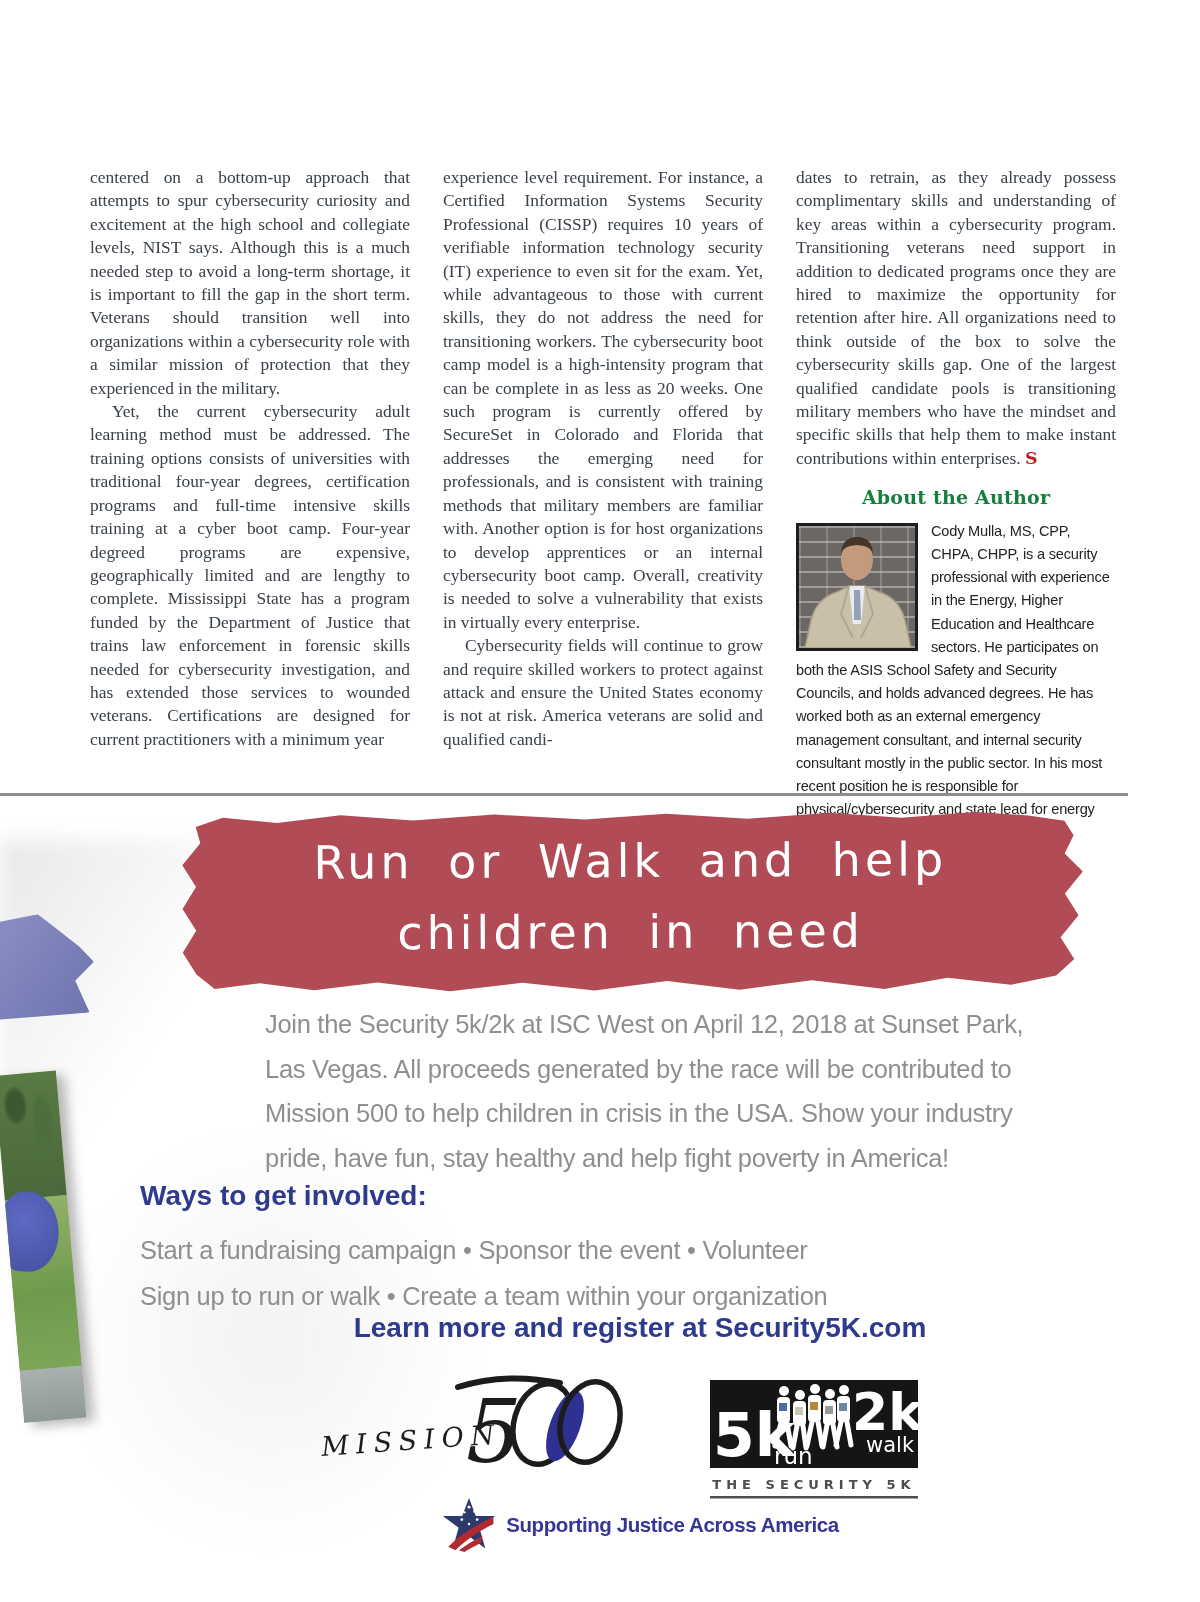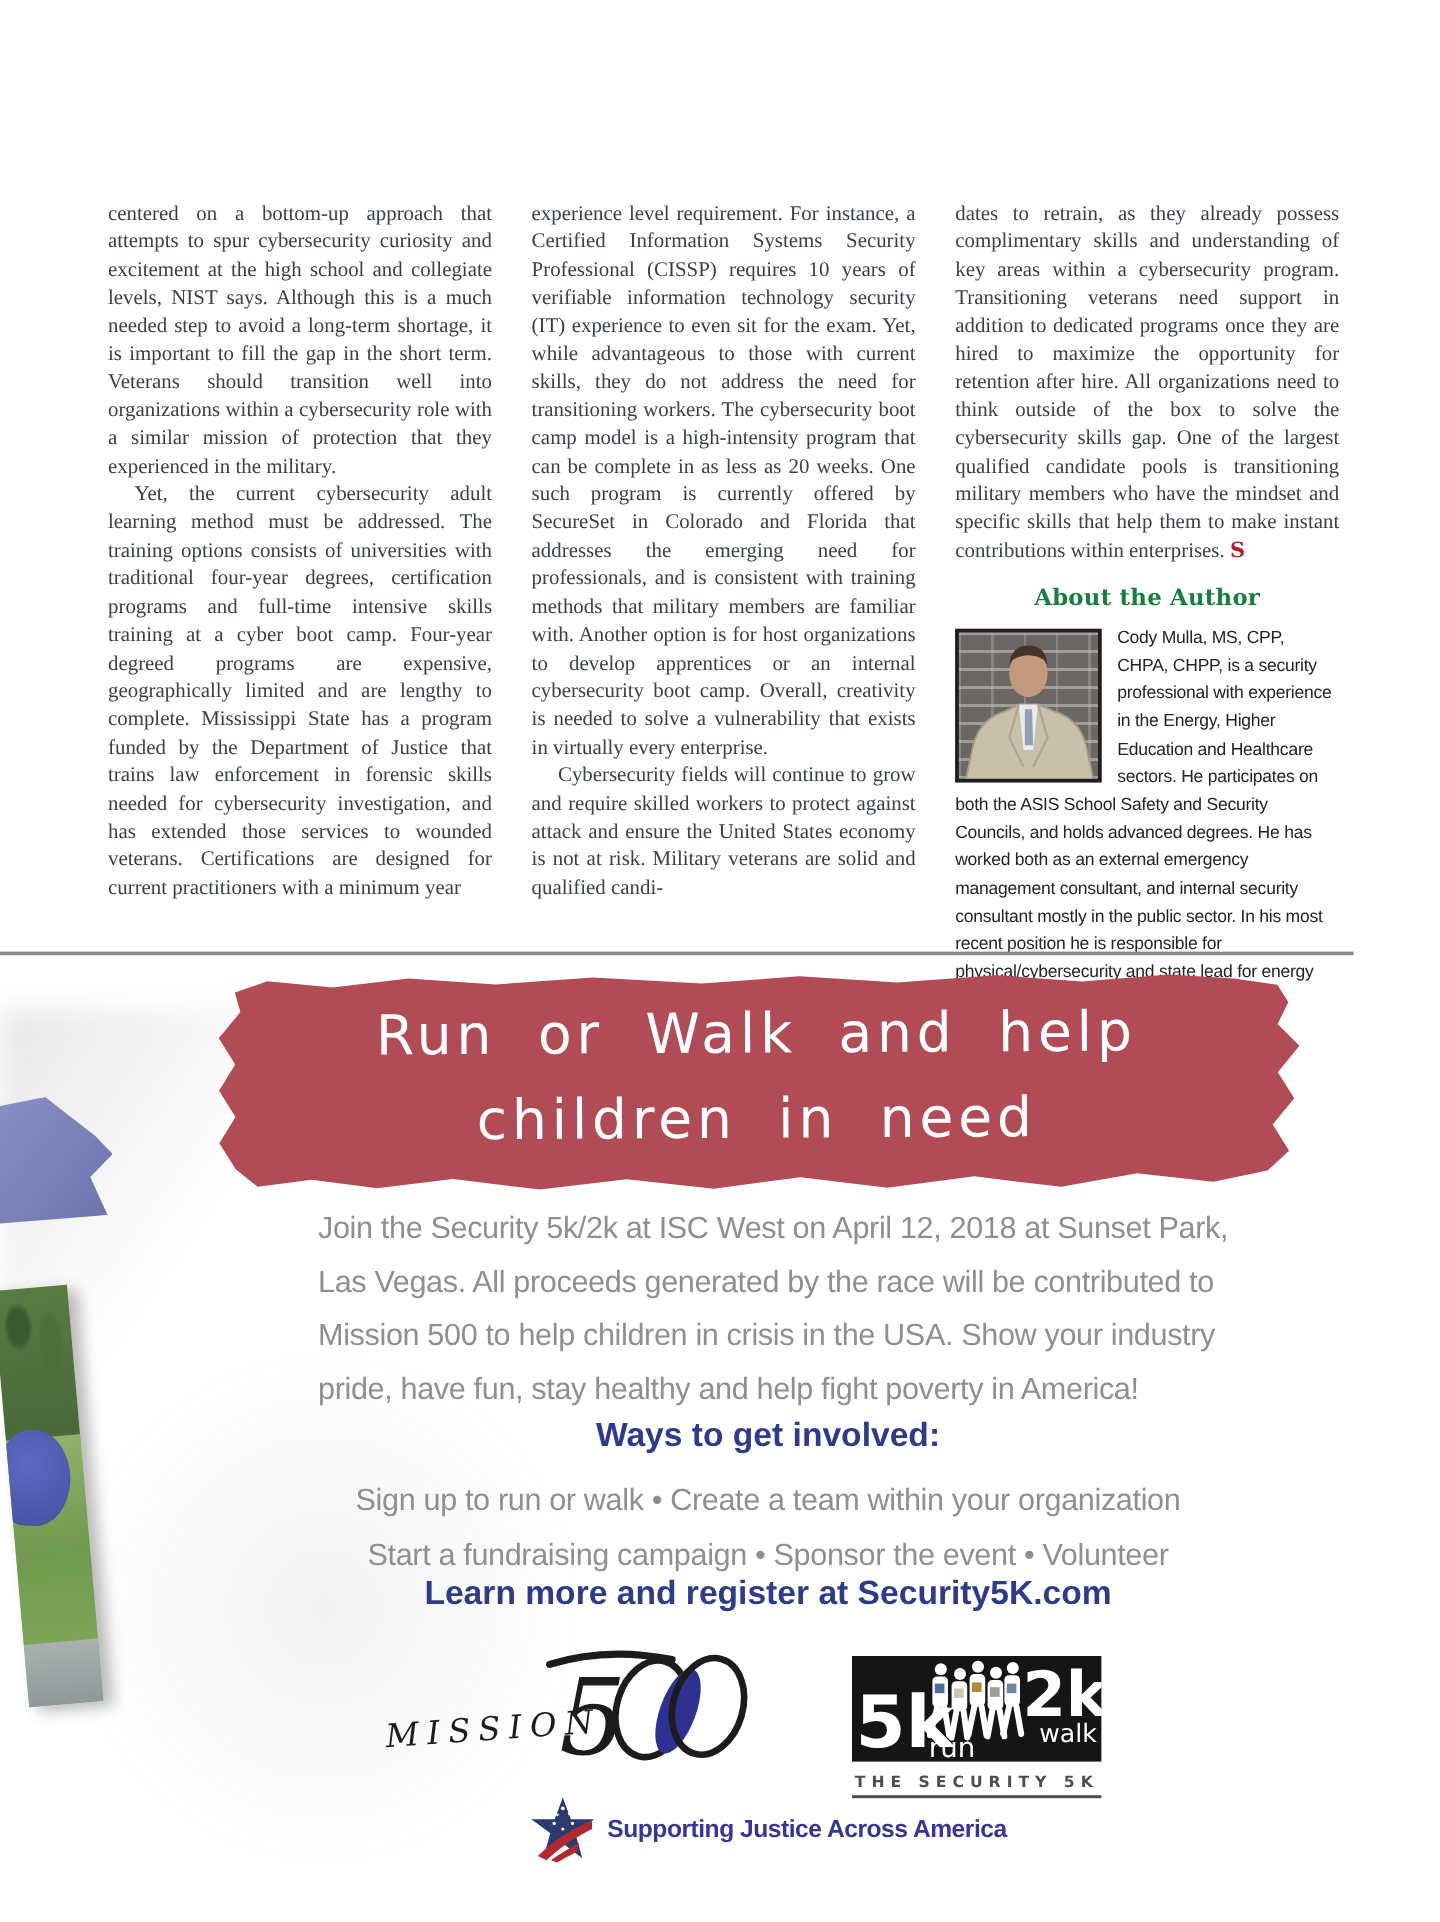--- a/index.html
+++ b/index.html
@@ -64,21 +64,21 @@
             46% 98%,38% 93.5%,30% 98%,22% 93%,15% 97%,9% 93%,4% 96%,2% 88%,.5% 76%,2% 64%,
             .5% 52%,2% 40%,.5% 28%,2.5% 16%);}
   .banner-inner{padding-top:14px;text-align:center;color:#ffffff;
           font-family:"DejaVu Sans",sans-serif;}
   .banner-inner div{font-size:46px;line-height:71px;letter-spacing:4px;word-spacing:16px;}
 
   
   .ad-body{position:absolute;left:265px;top:1002px;width:782px;
            font-family:"Liberation Sans",sans-serif;font-size:25.5px;line-height:44.5px;
            color:var(--ad-gray,#8f8f8f);letter-spacing:-0.3px;}
-  .ways{position:absolute;left:140px;top:1180px;width:1000px;text-align:center;
+  .ways{position:absolute;left:140px;top:1180px;width:1000px;
         font-family:"Liberation Sans",sans-serif;}
   .ways-h{font-size:28px;font-weight:bold;color:var(--navy,#2e3a8c);margin-bottom:15px;}
   .ways-line{font-size:25.5px;line-height:46px;color:var(--ad-gray,#8f8f8f);letter-spacing:-0.3px;}
   .register{position:absolute;left:140px;top:1312px;width:1000px;text-align:center;
         font-family:"Liberation Sans",sans-serif;font-size:28px;font-weight:bold;
         color:var(--navy,#2e3a8c);}
 
   
   .mission-logo{position:absolute;left:318px;top:1370px;}
   .sec5k-logo{position:absolute;left:710px;top:1372px;}
@@ -92,21 +92,21 @@
 
 <div id="page">
 
   <div class="columns">
     <div class="col">
       <p>centered on a bottom-up approach that attempts to spur cybersecurity curiosity and excitement at the high school and collegiate levels, NIST says. Although this is a much needed step to avoid a long-term shortage, it is important to fill the gap in the short term. Veterans should transition well into organizations within a cybersecurity role with a similar mission of protection that they experienced in the military.</p>
       <p class="indent">Yet, the current cybersecurity adult learning method must be addressed. The training options consists of universities with traditional four-year degrees, certification programs and full-time intensive skills training at a cyber boot camp. Four-year degreed programs are expensive, geographically limited and are lengthy to complete. Mississippi State has a program funded by the Department of Justice that trains law enforcement in forensic skills needed for cybersecurity investigation, and has extended those services to wounded veterans. Certifications are designed for current practitioners with a minimum year</p>
     </div>
     <div class="col">
       <p>experience level requirement. For instance, a Certified Information Systems Security Professional (CISSP) requires 10 years of verifiable information technology security (IT) experience to even sit for the exam. Yet, while advantageous to those with current skills, they do not address the need for transitioning workers. The cybersecurity boot camp model is a high-intensity program that can be complete in as less as 20 weeks. One such program is currently offered by SecureSet in Colorado and Florida that addresses the emerging need for professionals, and is consistent with training methods that military members are familiar with. Another option is for host organizations to develop apprentices or an internal cybersecurity boot camp. Overall, creativity is needed to solve a vulnerability that exists in virtually every enterprise.</p>
-      <p class="indent">Cybersecurity fields will continue to grow and require skilled workers to protect against attack and ensure the United States economy is not at risk. Military veterans are solid and qualified candi-</p>
+      <p class="indent">Cybersecurity fields will continue to grow and require skilled workers to protect against attack and ensure the United States economy is not at risk. America veterans are solid and qualified candi-</p>
     </div>
     <div class="col">
       <p><span>dates to retrain, as they already possess complimentary skills and understanding of key areas within a cybersecurity program. Transitioning veterans need support in addition to dedicated programs once they are hired to maximize the opportunity for retention after hire. All organizations need to think outside of the box to solve the cybersecurity skills gap. One of the largest qualified candidate pools is transitioning military members who have the mindset and specific skills that help them to make instant contributions within enterprises.</span> <span class="endmark">S</span></p>
 
       <div class="about">
         <h3>About the Author</h3>
         <div class="bio">
           <div class="photo">
             <svg width="116" height="122" viewBox="0 0 116 122">
               <path d="M6,122 L12,94 Q18,72 38,66 L50,60 L66,60 L80,66 Q100,72 106,94 L112,122 Z" fill="#c9c0aa" stroke="#a79d85" stroke-width="1.5"></path>
@@ -140,22 +140,22 @@
     <div class="banner-inner">
       <div>Run or Walk and help</div>
       <div>children in need</div>
     </div>
   </div>
 
   <div class="ad-body">Join the Security 5k/2k at ISC West on April 12, 2018 at Sunset Park, Las Vegas. All proceeds generated by the race will be contributed to Mission 500 to help children in crisis in the USA. Show your industry pride, have fun, stay healthy and help fight poverty in America!</div>
 
   <div class="ways">
     <div class="ways-h">Ways to get involved:</div>
+    <div class="ways-line">Start a fundraising campaign • Sponsor the event • Volunteer</div>
     <div class="ways-line">Sign up to run or walk • Create a team within your organization</div>
-    <div class="ways-line">Start a fundraising campaign • Sponsor the event • Volunteer</div>
   </div>
 
   <div class="register">Learn more and register at Security5K.com</div>
 
   <svg class="mission-logo" width="330" height="112" viewBox="0 0 330 112">
     <text x="4" y="86" font-family="DejaVu Serif, serif" font-style="italic" font-size="27" letter-spacing="7" fill="#1c1c1c" transform="rotate(-4 4 86)">MISSION</text>
     <path d="M140,17 C175,6 212,7 242,13" stroke="#1c1c1c" stroke-width="6" fill="none" stroke-linecap="round"></path>
     <text x="148" y="92" font-family="DejaVu Serif, serif" font-style="italic" font-size="88" fill="#1c1c1c">5</text>
     <ellipse cx="225" cy="54" rx="29" ry="41" transform="rotate(16 225 54)" fill="none" stroke="#1c1c1c" stroke-width="5.5"></ellipse>
     <ellipse cx="247" cy="56" rx="15" ry="37" transform="rotate(20 247 56)" fill="#2e3192"></ellipse>

